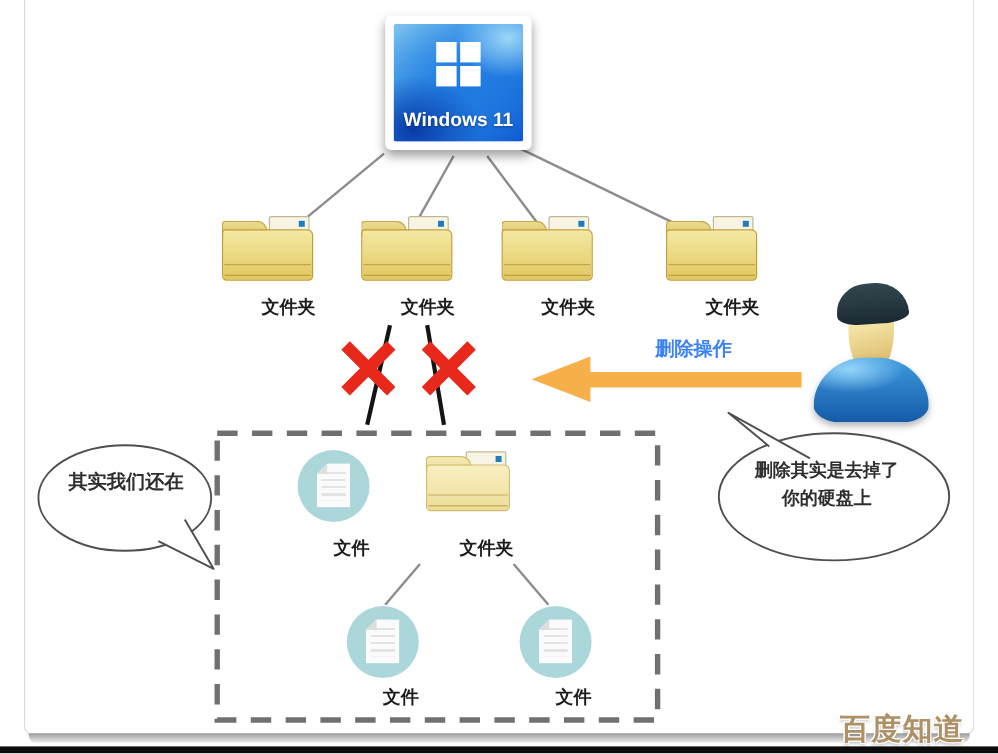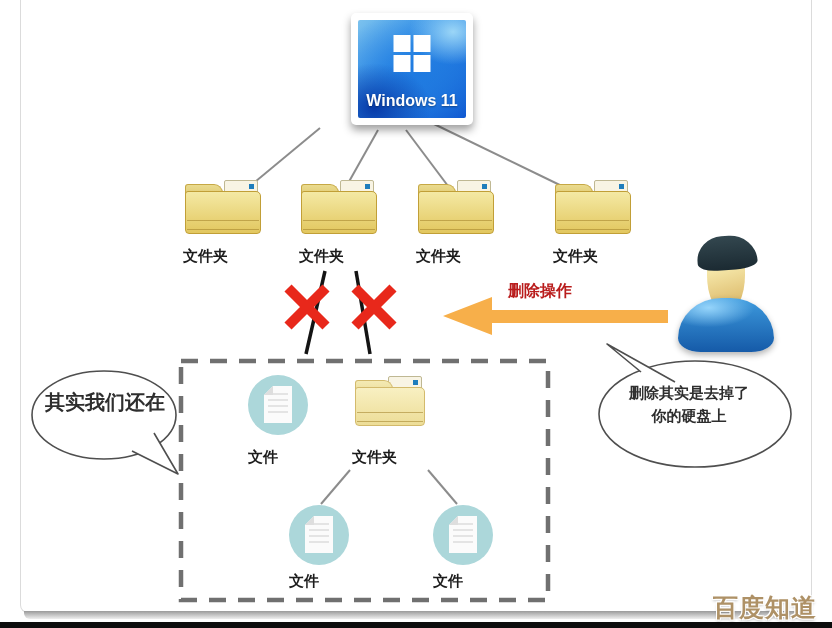--- a/index.html
+++ b/index.html
@@ -10,21 +10,21 @@
   .page-card{position:absolute;left:20px;top:-4px;width:790px;height:616px;background:#fff;
     border:1px solid #DBDBDB;border-top:none;border-radius:0 0 8px 8px;}
   .card-shadow{position:absolute;left:24px;top:611px;width:784px;height:8px;
     background:linear-gradient(#9a9a9a,#efefef);border-radius:0 0 6px 6px;}
   .bottom-bar{position:absolute;left:0;bottom:0;width:832px;height:6px;background:#0c0c0c;}
 
   .overlay{position:absolute;left:0;top:0;width:832px;height:628px;z-index:1;}
   .el{position:absolute;z-index:2;}
 
   
-  .win-card{left:351px;top:13px;width:122px;height:112px;background:#fff;border-radius:5px;
+  .win-card{left:321px;top:13px;width:122px;height:112px;background:#fff;border-radius:5px;
     box-shadow:0 5px 9px rgba(0,0,0,.38);padding:7px;box-sizing:border-box;}
   .win-art{position:relative;width:100%;height:100%;border-radius:2px;overflow:hidden;
     background:
       radial-gradient(95px 75px at 15% 90%, #083aa8 0%, rgba(8,58,168,0) 60%),
       radial-gradient(80px 60px at 88% 12%, #9bd6f7 0%, rgba(155,214,247,0) 55%),
       radial-gradient(120px 90px at 55% 55%, #1f7ae0 0%, rgba(31,122,224,0) 70%),
       linear-gradient(135deg,#7cc2ee 0%,#2f8fe8 45%,#0d53cf 100%);}
   .win-logo{position:absolute;left:50%;top:15px;transform:translateX(-50%);
     display:grid;grid-template-columns:17px 17px;grid-template-rows:17px 17px;gap:3px;}
   .win-logo span{background:#fff;display:block;}
@@ -39,21 +39,21 @@
   .folder .tab{position:absolute;left:0;top:0;width:36px;height:13px;
     background:linear-gradient(#EADB8F,#DFC76B);border:1px solid #C6A845;border-bottom:none;
     border-radius:3px 9px 0 0;}
   .folder .fbody{position:absolute;left:0;right:0;top:7px;bottom:0;
     background:linear-gradient(#F4E9A4,#E2C75F);border:1px solid #C19F37;border-radius:3px 5px 4px 4px;}
   .folder .fbody::after{content:"";position:absolute;left:1px;right:1px;bottom:3px;height:8px;
     border-top:1px solid rgba(160,128,40,.55);border-bottom:1px solid rgba(160,128,40,.55);}
   .folder.light .fbody{background:linear-gradient(#F8F0C2,#EDDD97);border-color:#D3BA6C;}
   .folder.light .tab{background:linear-gradient(#F4EAB4,#EBDC98);border-color:#D3BA6C;}
 
-  .lbl{font-size:15px;font-weight:700;color:#1c1c1c;text-align:left;}
+  .lbl{font-size:15px;font-weight:700;color:#1c1c1c;text-align:right;}
 
   
   .file-icon{width:60px;height:60px;border-radius:50%;background:#ACD7DA;}
   .file-icon .doc{position:absolute;left:16px;top:11px;width:28px;height:37px;background:#FBFBFB;
     clip-path:polygon(9px 0,100% 0,100% 100%,0 100%,0 9px);box-shadow:0 0 0 1px rgba(0,0,0,.04);}
   .file-icon .fold{position:absolute;left:16px;top:11px;width:9px;height:9px;background:#DEDEDE;
     clip-path:polygon(0 100%,100% 0,100% 100%);}
   .file-icon .doc::after{content:"";position:absolute;left:4px;right:4px;top:7px;bottom:6px;
     background:repeating-linear-gradient(#E4E4E4 0 2px,transparent 2px 6px);}
 
@@ -67,26 +67,26 @@
       linear-gradient(#3E9BDE,#155AA8);
     border-radius:50px 50px 26px 26px / 46px 46px 16px 16px;
     box-shadow:0 3px 6px rgba(0,0,0,.3);}
   .p-hair{position:absolute;left:19px;top:4px;width:60px;height:34px;
     background:linear-gradient(#33474f,#1b2a32);
     border-radius:52% 56% 46% 40% / 85% 95% 28% 28%;transform:rotate(-4deg);}
 
   
   .bubble-text{z-index:3;color:#2e2e2e;font-weight:700;text-align:center;}
   .bubble-right{left:599px;top:381px;width:180px;font-size:15px;line-height:23px;}
-  .bubble-left{left:39px;top:389px;width:132px;font-size:20px;line-height:27px;}
-
-  .arrow-label{left:508px;top:281px;width:140px;font-size:16px;
-    font-weight:700;color:#b91c1c;}
-
-  .watermark{left:700px;top:591px;width:130px;text-align:center;font-size:25px;font-weight:800;
+  .bubble-left{left:39px;top:389px;width:132px;font-size:16px;line-height:27px;}
+
+  .arrow-label{left:508px;top:281px;width:140px;text-align:center;font-size:16px;
+    font-weight:700;color:#3b82f6;}
+
+  .watermark{left:700px;top:591px;width:130px;text-align:left;font-size:25px;font-weight:800;
     letter-spacing:1px;z-index:4;
     text-shadow:-1px -1px 0 #fff,1px -1px 0 #fff,-1px 1px 0 #fff,1px 1px 0 #fff,0 2px 3px rgba(0,0,0,.25);}
 </style>
 </head>
 <body>
 
 <div class="canvas">
 
   <div class="page-card"></div>
   <div class="card-shadow"></div>

